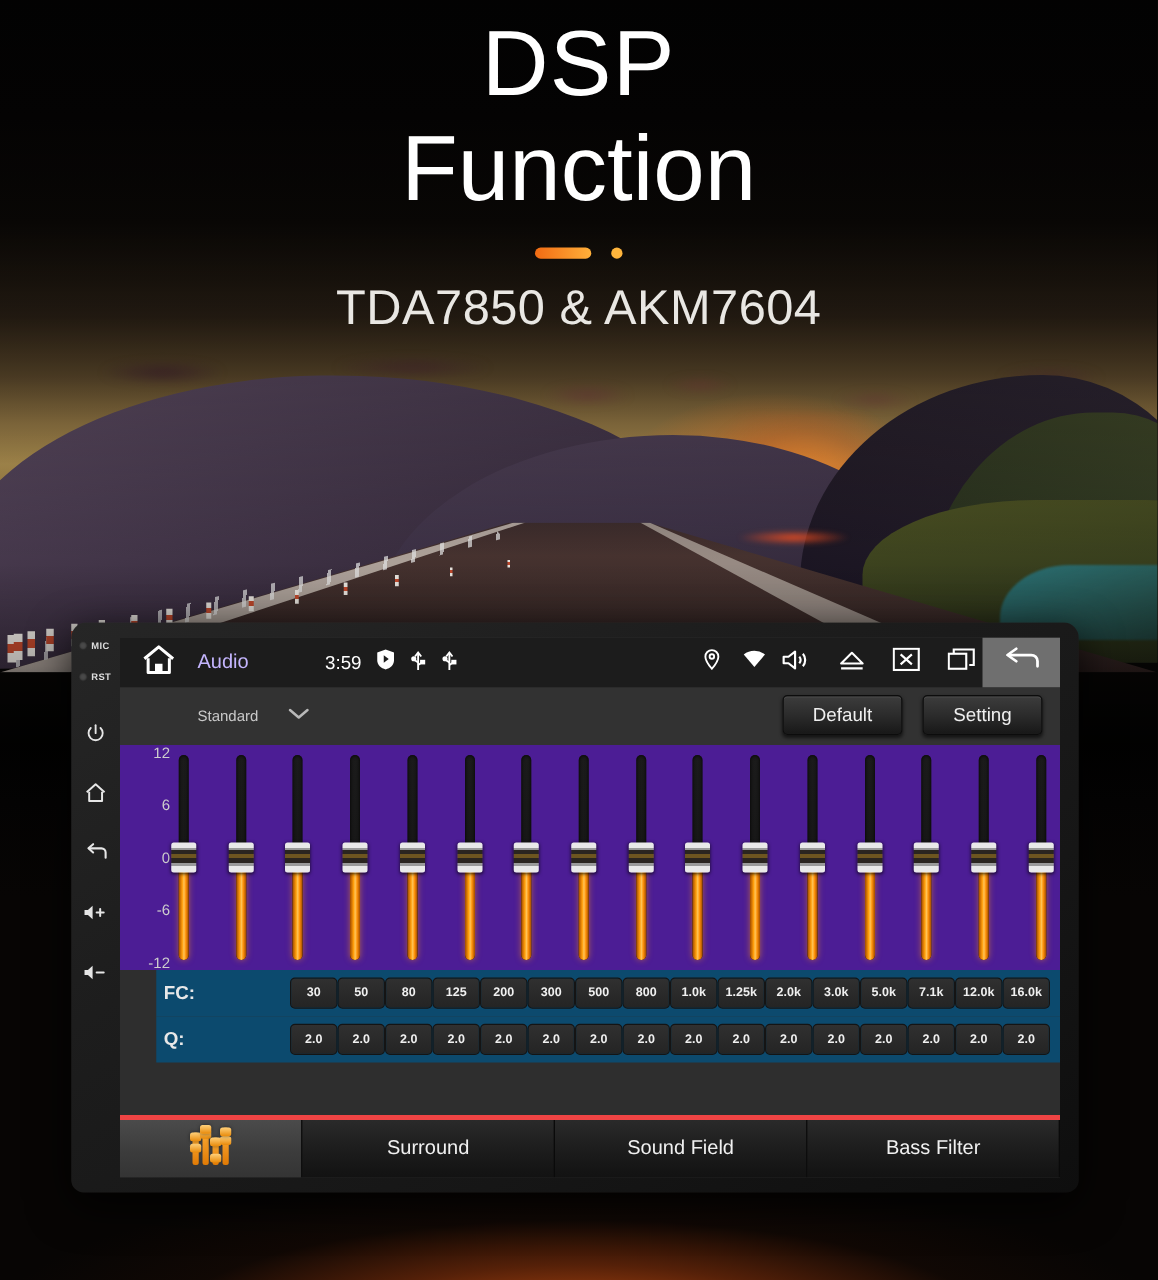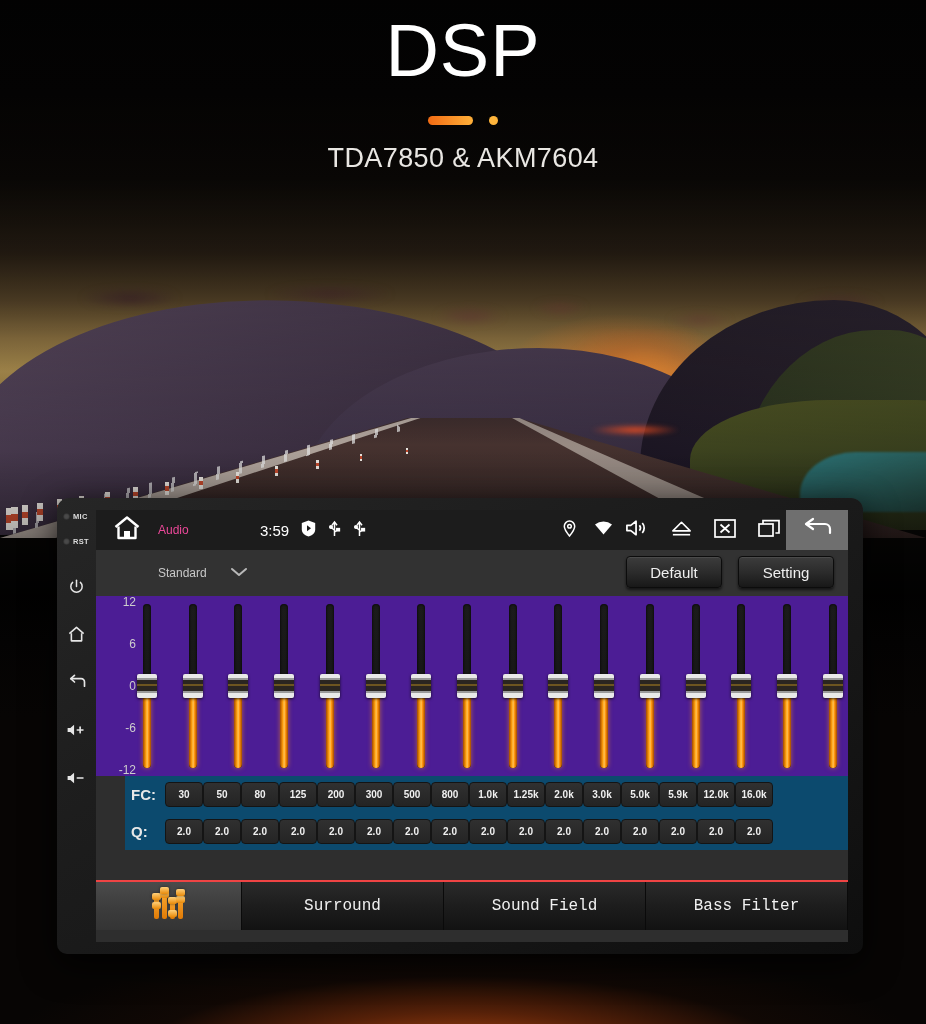--- a/index.html
+++ b/index.html
@@ -121,21 +121,21 @@
   .h-func { font-size:74px; line-height:82px; color:#fff; font-weight:400; letter-spacing:0px; }
   .divider { margin:22px auto 0; width:70px; height:9px; position:relative; }
   .divider .bar {
     position:absolute; left:0; top:0; width:45px; height:9px; border-radius:5px;
     background: linear-gradient(90deg, #f26b13, #ffb03a);
   }
   .divider .dot {
     position:absolute; right:0; top:0; width:9px; height:9px; border-radius:50%;
     background:#ffb53c;
   }
-  .h-sub { margin-top:18px; font-size:27px; color:#e9e7e3; letter-spacing:.4px; }
+  .h-sub { margin-top:18px; font-size:39px; color:#e9e7e3; letter-spacing:.4px; }
 
   
   .device {
     position:absolute; left:57px; top:498px; width:806px; height:456px; z-index:8;
     background: linear-gradient(150deg,#262626 0%, #1d1d1d 35%, #161616 70%, #0e0e0e 100%);
     border-radius: 12px 12px 10px 10px;
     box-shadow: 0 10px 34px rgba(0,0,0,.8);
   }
   .bezel-left { position:absolute; left:0; top:0; width:39px; height:456px; padding-top:14px; }
   .led { display:flex; align-items:center; gap:3px; padding-left:6px; margin-bottom:16px; }
@@ -151,21 +151,21 @@
     position:absolute; left:39px; top:12px; width:752px; height:432px;
     background:#2e2e2e; overflow:hidden;
   }
 
   
   .topbar {
     height:40px; background:#1c1c1c; display:flex; align-items:center;
     position:relative;
   }
   .tb-home { width:62px; display:flex; align-items:center; justify-content:center; color:#fff; }
-  .tb-title { font-size:12px; color:#ec4899; width:96px; }
+  .tb-title { font-size:16px; color:#c4b5fd; width:96px; }
   .tb-time { font-size:15px; color:#fff; margin-left:6px; }
   .tb-icons-mid { display:flex; align-items:center; gap:12px; margin-left:12px; color:#fff; }
   .tb-icons-right { position:absolute; right:0; top:0; height:40px; display:flex; align-items:center; }
   .tb-ic { width:34px; height:40px; display:flex; align-items:center; justify-content:center; color:#fff; }
   .tb-ic.back { width:62px; background:#6f6f6f; height:40px; }
   .tb-gap { width:10px; }
 
   
   .presetrow { height:46px; display:flex; align-items:center; position:relative; background:#323232; }
   .preset-name { margin-left:62px; font-size:12px; color:#c9c9c9; }
@@ -203,33 +203,33 @@
     background: linear-gradient(180deg,
       #e9e9e9 0 18%, #9a9a9a 18% 24%,
       #2a2520 24% 40%, #6d5520 40% 52%, #2a2520 52% 70%,
       #9a9a9a 70% 80%, #e9e9e9 80% 100%);
     box-shadow: 0 1px 3px rgba(0,0,0,.75);
   }
 
   
   .valrow { height:37px; display:flex; align-items:center; background:#0c4a6e;margin-left:29px; }
   .valrow .rowlbl { width:40px; padding-left:6px; font-size:15px; color:#e8e8e8; font-weight:bold; }
-  .valcells { flex:1; display:flex; justify-content:flex-start; padding-right:8px; }
+  .valcells { flex:1; display:flex; justify-content:flex-end; padding-right:8px; }
   .cell {
     width:38px; height:25px; border-radius:4px;
     background: linear-gradient(180deg,#303030,#242424);
     border:1px solid #141414;
     display:flex; align-items:center; justify-content:center;
     font-size:10px; color:#f0f0f0; font-weight:bold;
   }
 
   
   .tabbar {
-    position:absolute; left:0; bottom:12px; width:752px; height:50px;
-    border-top:2px solid #ef4444; display:flex; background:#161616;font-family:Liberation Mono, monospace;
+    position:absolute; left:0; bottom:0; width:752px; height:50px;
+    border-top:4px solid #ef4444; display:flex; background:#161616;
   }
   .tab {
     flex:1; display:flex; align-items:center; justify-content:center;
     font-size:16px; color:#f0f0f0;
     background: linear-gradient(180deg,#2a2a2a 0%, #1d1d1d 50%, #121212 100%);
     border-right:1px solid #0a0a0a;
   }
   .tab.active { background: linear-gradient(180deg,#4b4b4b 0%, #3c3c3c 55%, #343434 100%); flex:0 0 146px; }
   .eqicon { display:flex; align-items:flex-end; gap:3px; height:26px; }
   .eqicon i {
@@ -278,20 +278,21 @@
         <span class="post" style="left: 359.961px; top: 36.347px; width: 2.35714px; height: 7.14286px;"></span>
         <span class="post" style="left: 406px; top: 30px; width: 2px; height: 6px;"></span>
       </div>
     <div class="sunrays"></div>
     <div class="scene-dark"></div>
     <div class="bottom-glow"></div>
   </div>
 
   <div class="headline">
     <div class="h-dsp">DSP</div>
+    <div class="h-func">Function</div>
     <div class="divider">
       <span class="bar"></span>
       <span class="dot"></span>
     </div>
     <div class="h-sub">TDA7850 &amp; AKM7604</div>
   </div>
 
   <div class="device">
 
     <div class="bezel-left">
@@ -564,21 +565,21 @@
             <div class="cell">125</div>
             <div class="cell">200</div>
             <div class="cell">300</div>
             <div class="cell">500</div>
             <div class="cell">800</div>
             <div class="cell">1.0k</div>
             <div class="cell">1.25k</div>
             <div class="cell">2.0k</div>
             <div class="cell">3.0k</div>
             <div class="cell">5.0k</div>
-            <div class="cell">5.9k</div>
+            <div class="cell">7.1k</div>
             <div class="cell">12.0k</div>
             <div class="cell">16.0k</div>
           </div>
       </div>
 
       <div class="valrow">
         <div class="rowlbl">Q:</div>
         <div class="valcells" id="q-cells">
             <div class="cell">2.0</div>
             <div class="cell">2.0</div>

